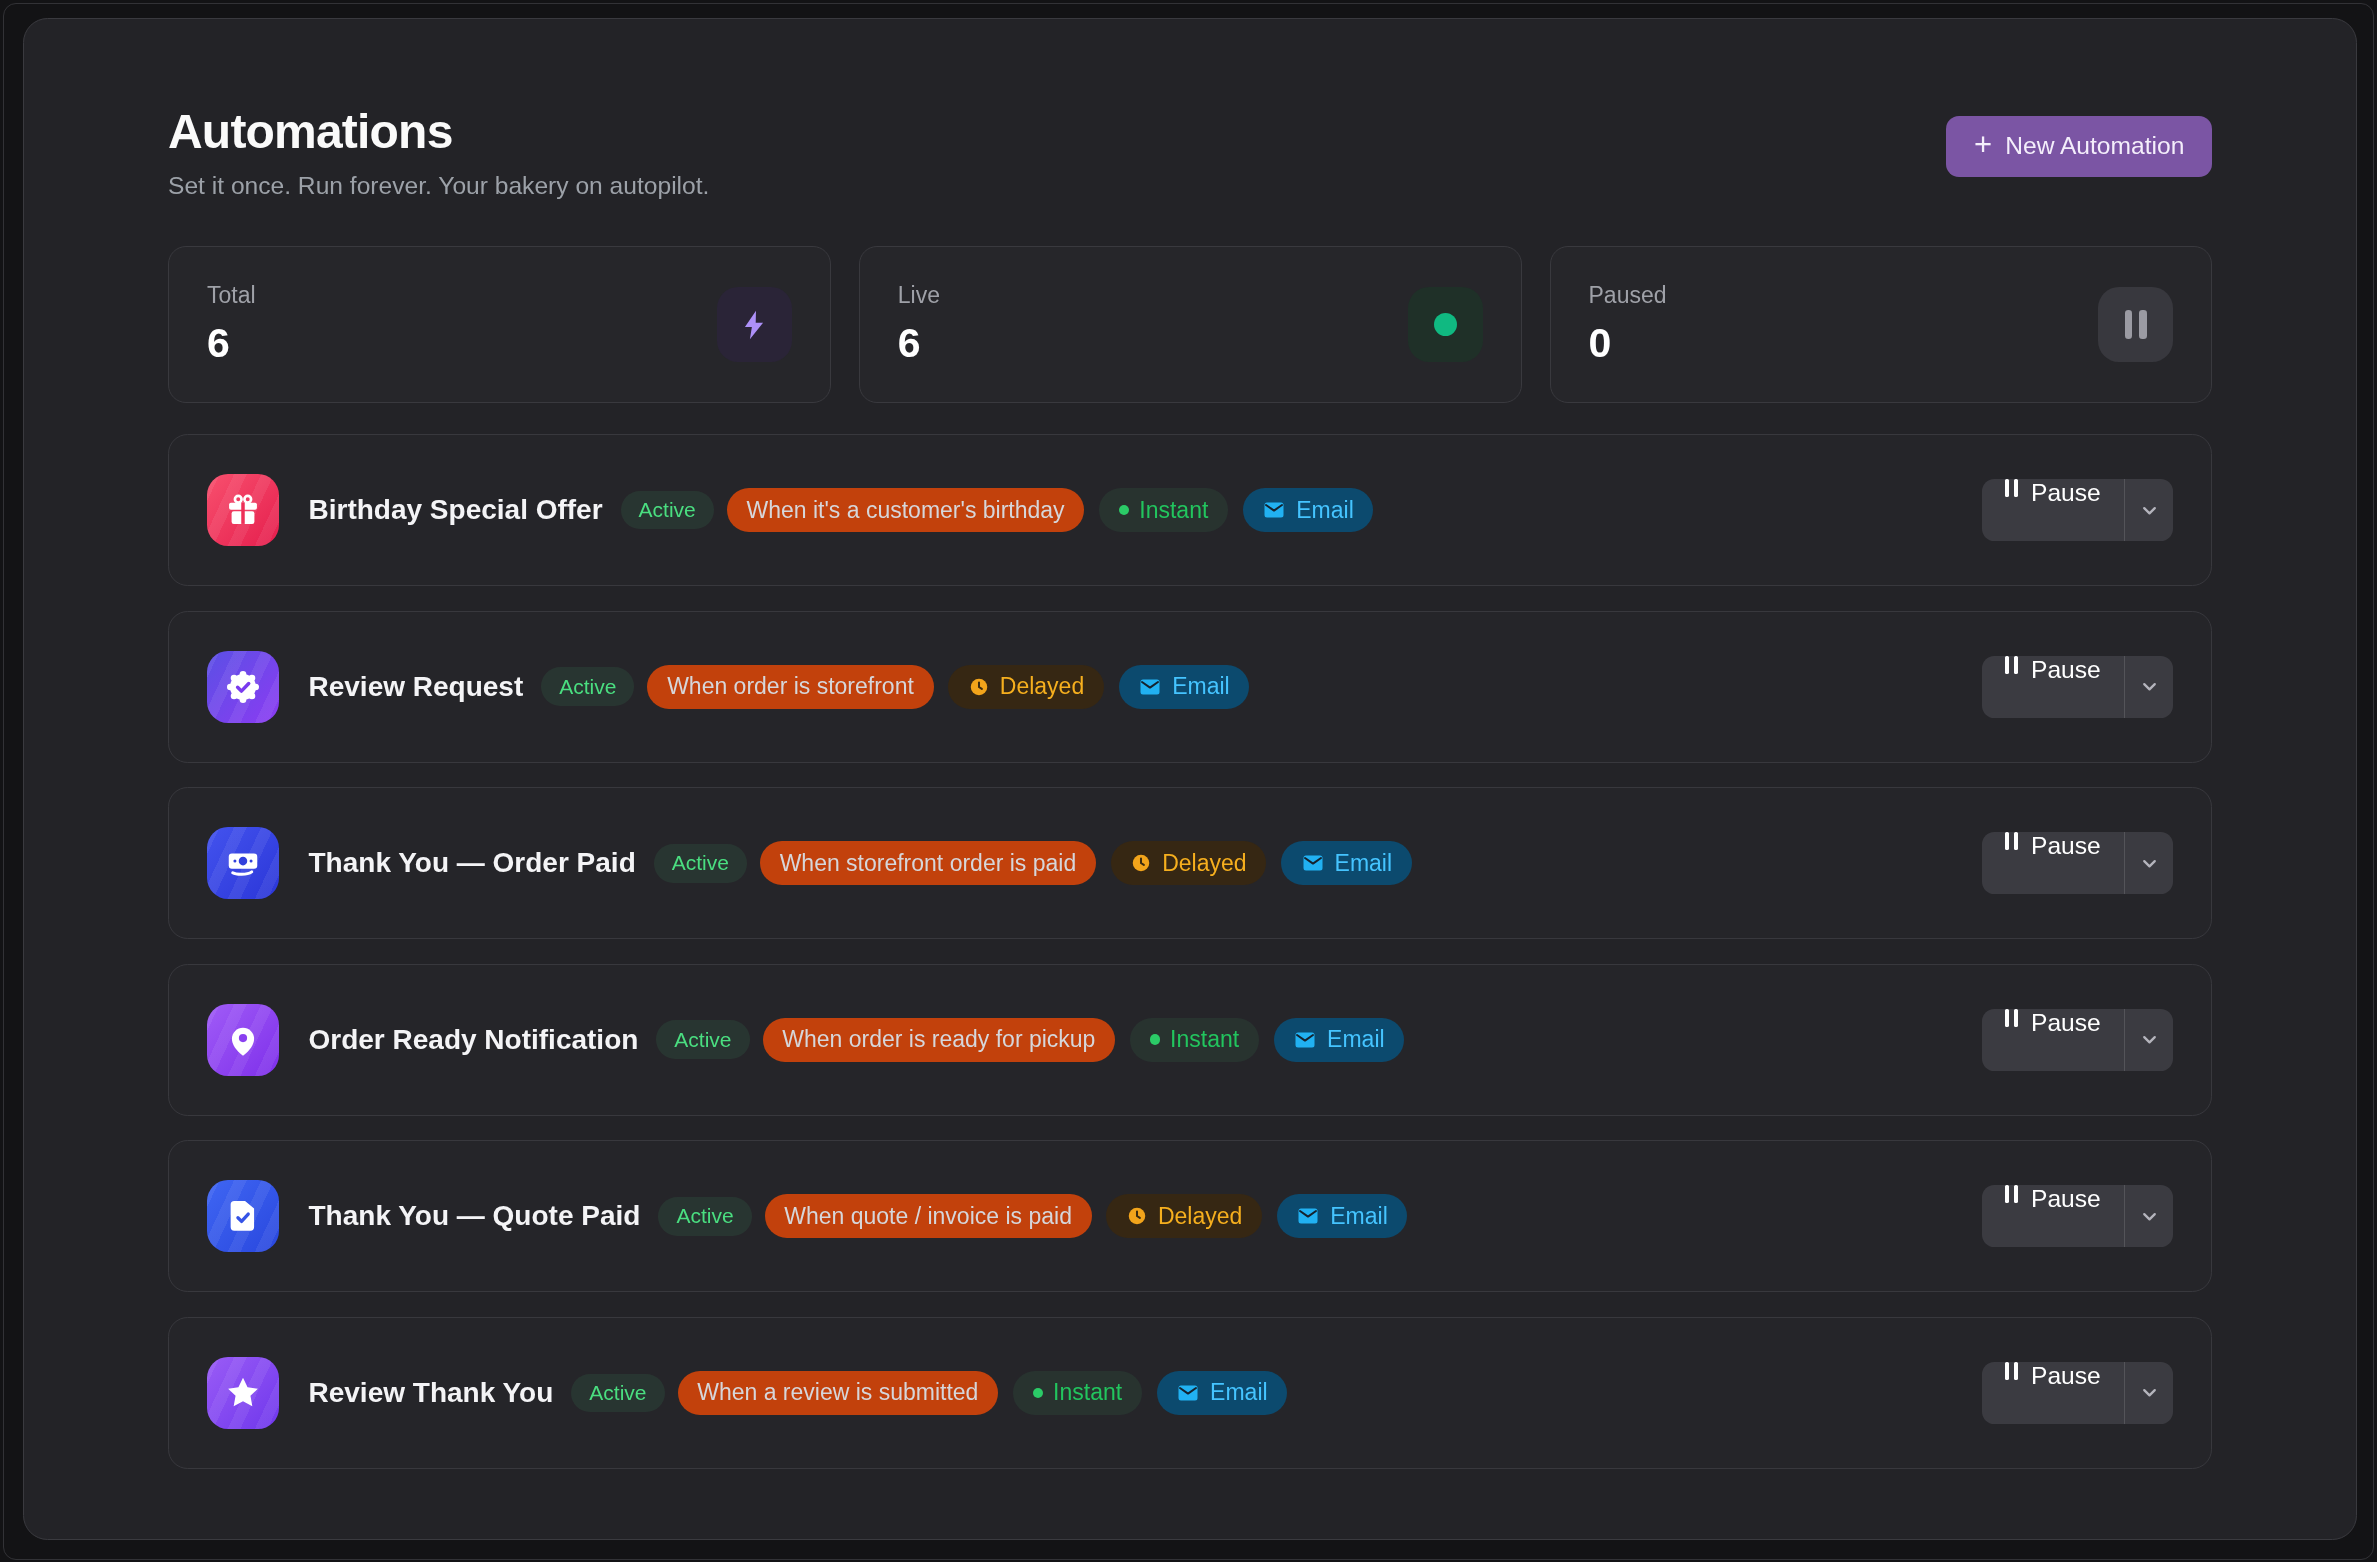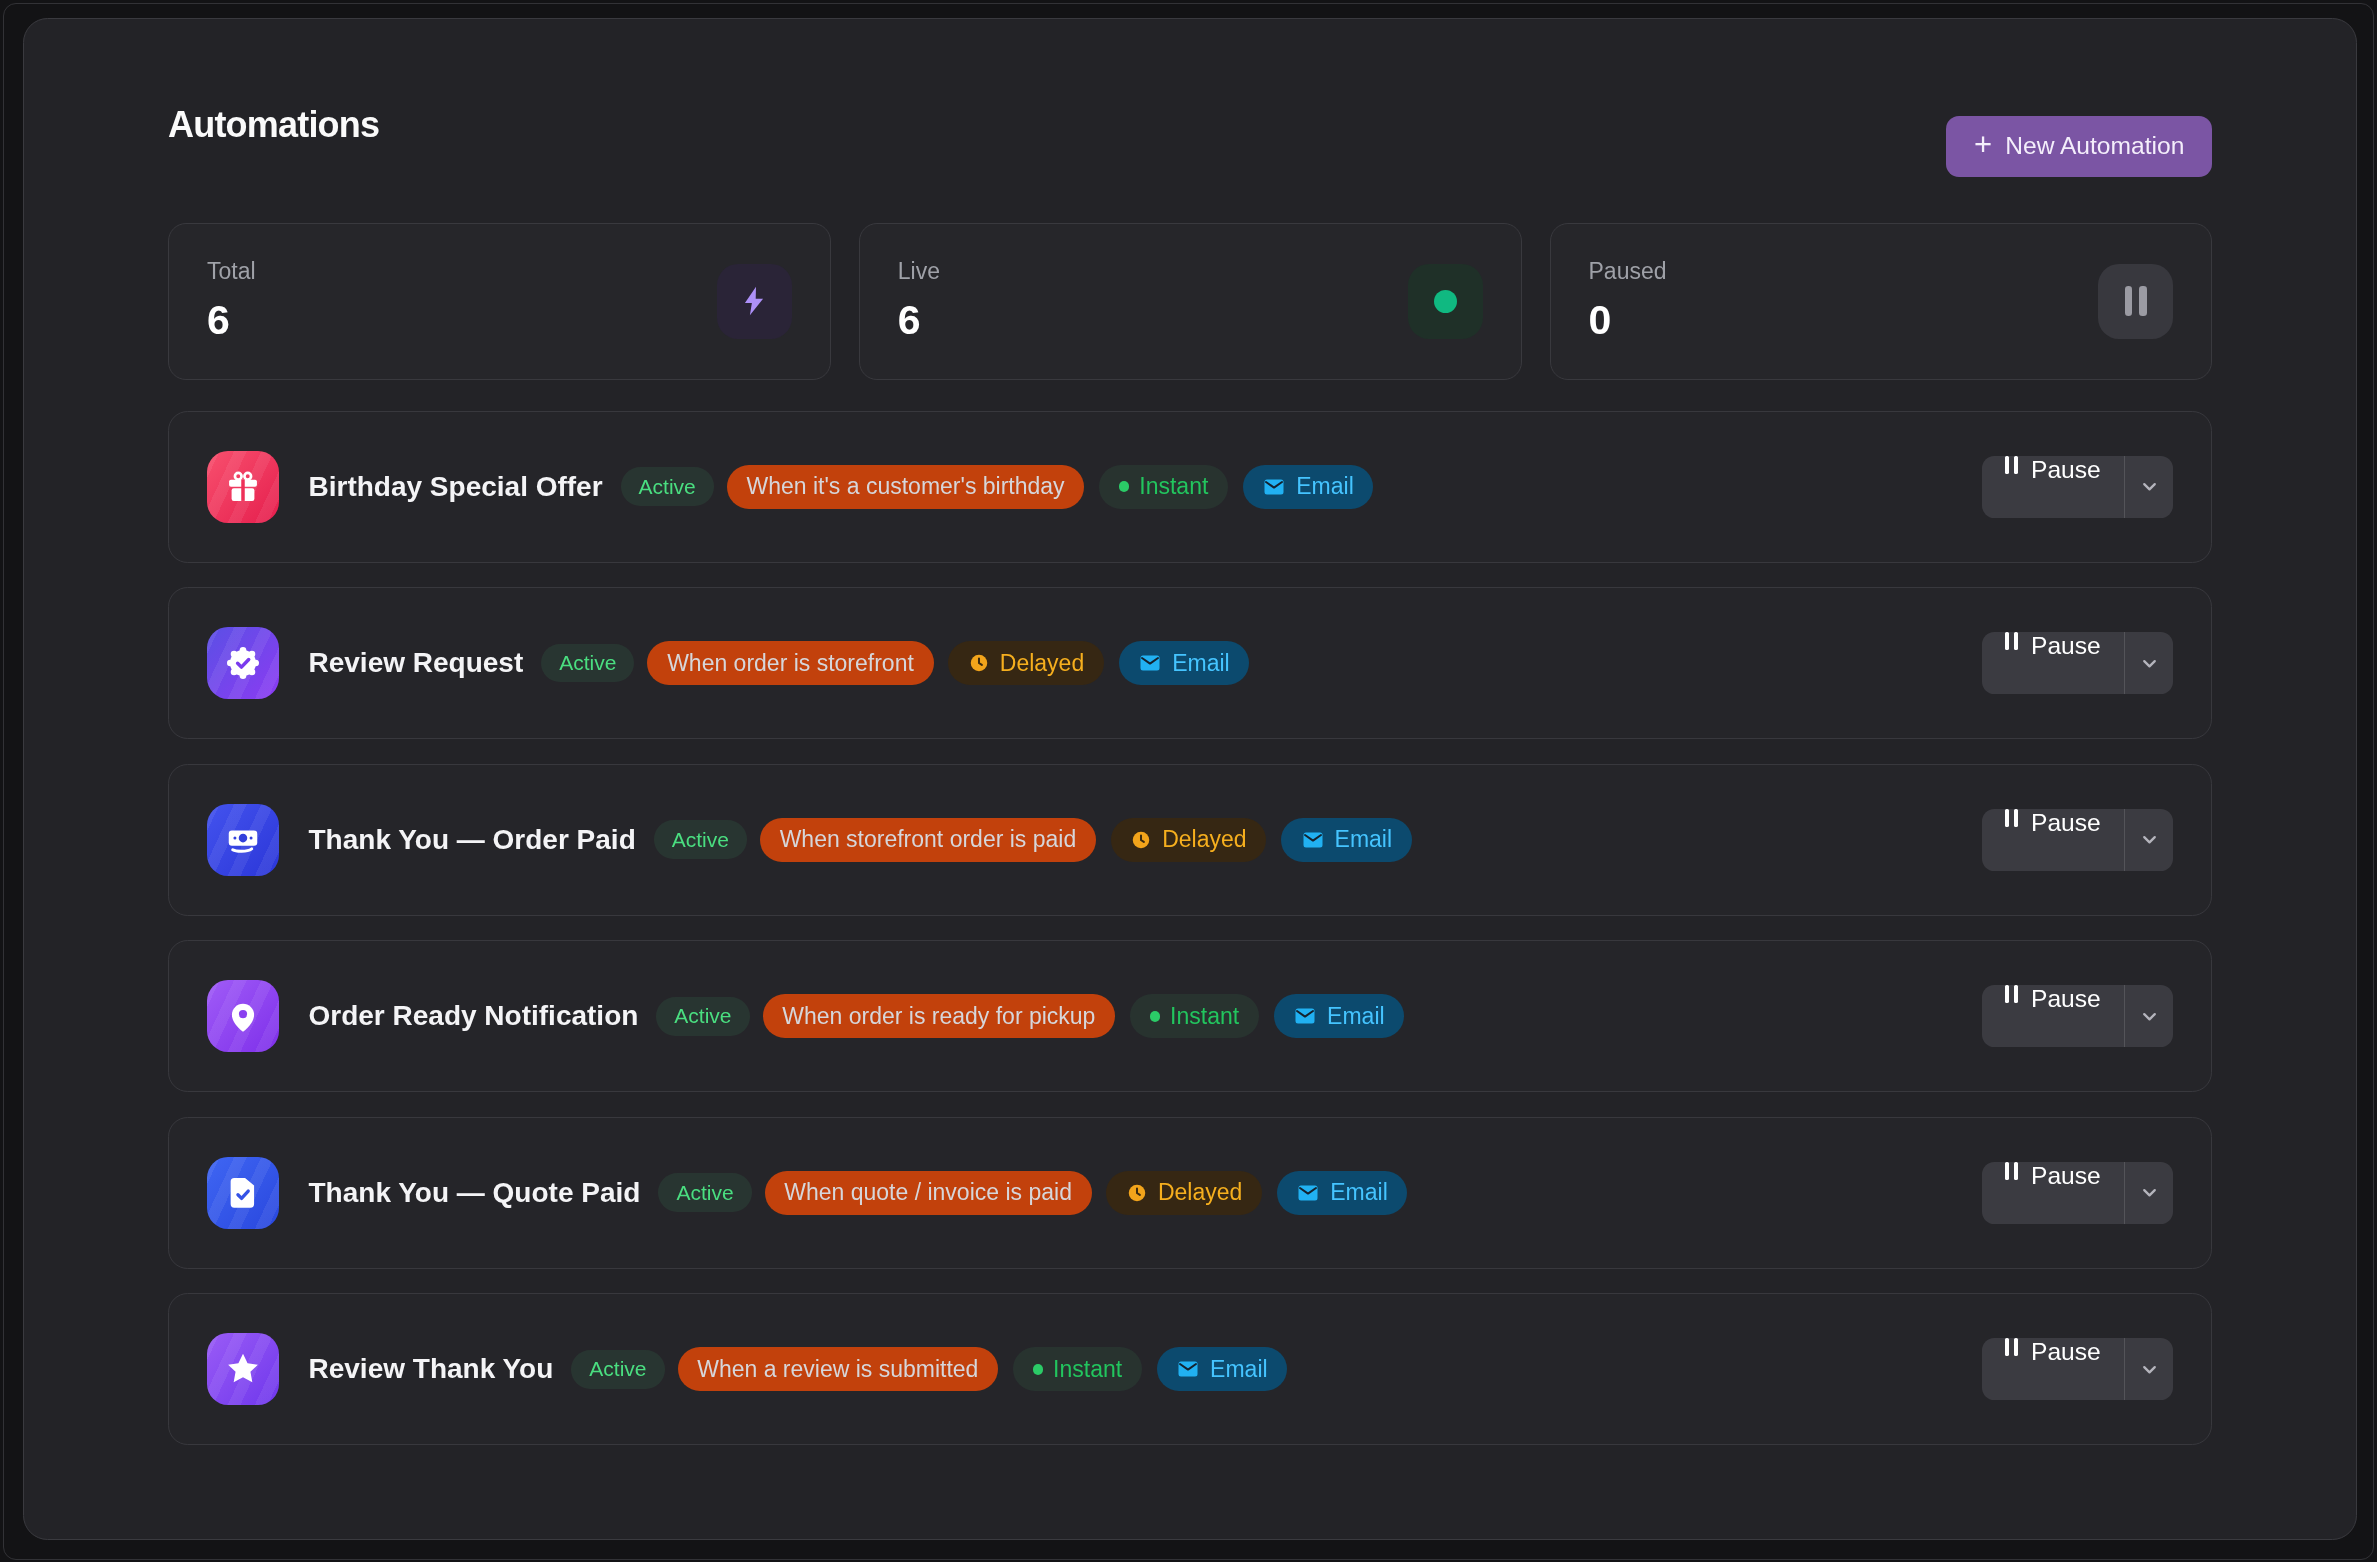--- a/index.html
+++ b/index.html
@@ -20,21 +20,21 @@
   .panel {
     position:absolute; left:23px; top:18px; right:19.7px; bottom:23px;
     background:#232327;
     border:1.6px solid #3a3a3f;
     border-radius:24.6px;
     padding:85px 144px 0 144px;
   }
 
   
   .header { display:flex; justify-content:space-between; align-items:flex-start; }
-  .page-title { font-size:36px; font-weight:700; letter-spacing:-0.8px; color:#fafafa; }
+  .page-title { font-size:48px; font-weight:700; letter-spacing:-0.8px; color:#fafafa; }
   .page-subtitle { margin-top:13px; font-size:24.6px; color:#9ca1a8; }
   .new-automation-btn {
     display:flex; align-items:center; gap:13px;
     height:61px; padding:0 28px; margin-top:11.5px;
     background:#7b55a4; border:none; border-radius:13px;
     color:#f4eefb; font-size:24.6px; font-weight:500;
     font-family:inherit; cursor:pointer;
   }
   .plus-glyph { font-size:31px; font-weight:400; line-height:1; margin-top:-3.3px; }
 
@@ -126,20 +126,21 @@
 </head>
 <body>
 
 <div class="window-frame"></div>
 
 <div class="panel">
 
   <div class="header">
     <div>
       <div class="page-title">Automations</div>
+      <div class="page-subtitle">Set it once. Run forever. Your bakery on autopilot.</div>
     </div>
     <button class="new-automation-btn">
       <span class="plus-glyph">+</span>
       <span>New Automation</span>
     </button>
   </div>
 
   <div class="stats">
     <div class="stat-card">
       <div>

